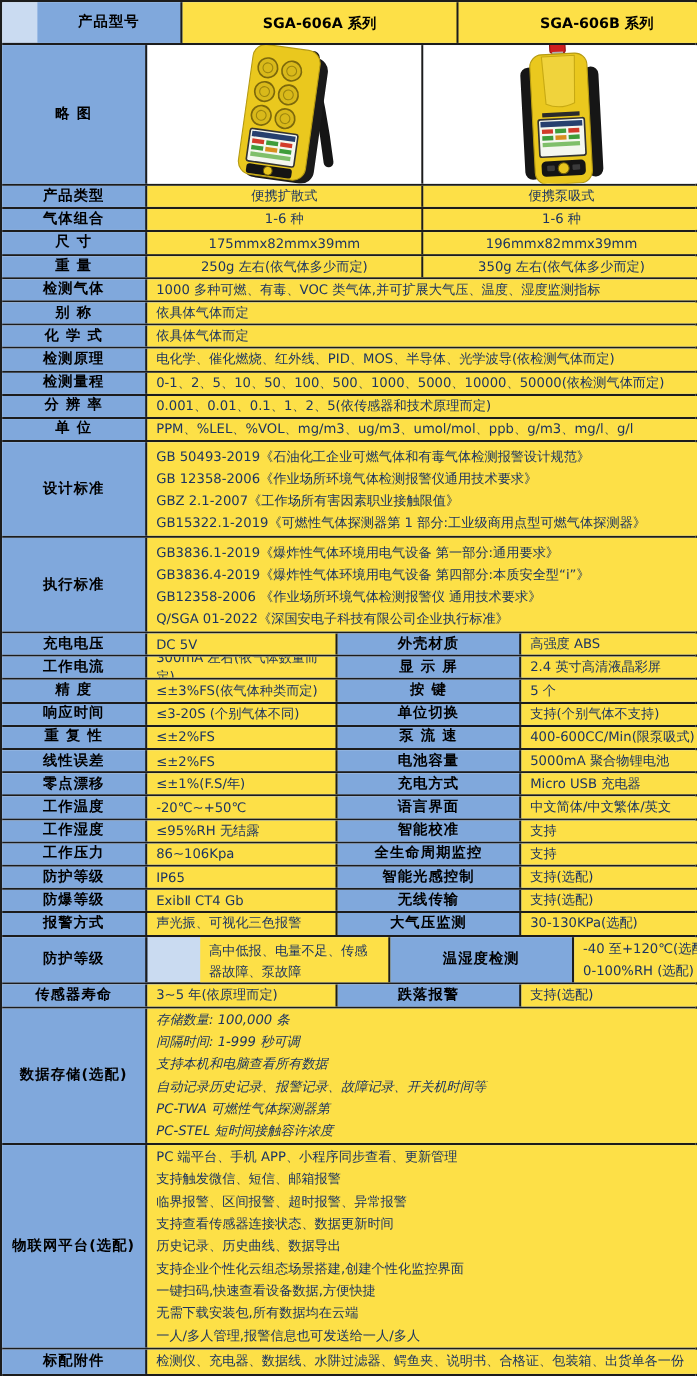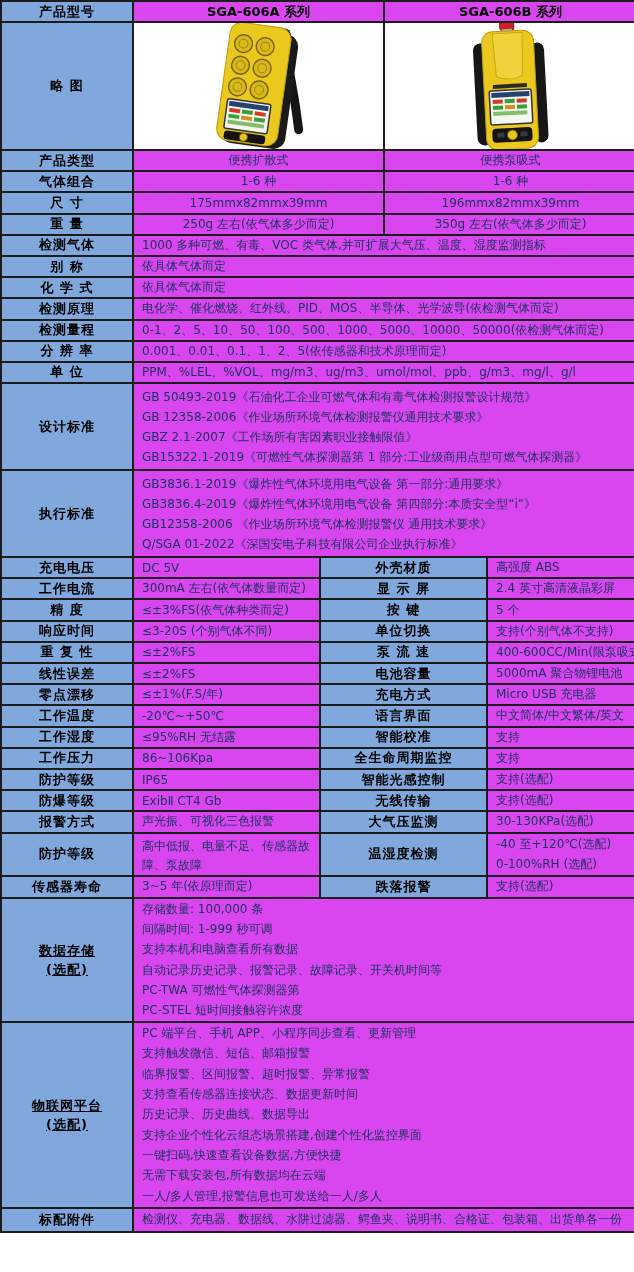--- a/index.html
+++ b/index.html
@@ -2,44 +2,44 @@
 <html><head>
 <meta charset="utf-8">
 <style>
   html,body{margin:0;padding:0;background:#fff;}
   body{width:634px;font-family:"DejaVu Sans",sans-serif;color:#1c3461;}
   .spec-table{width:634px;box-sizing:border-box;border:2px solid #1c1c1c;border-bottom:none;}
   .row{display:flex;box-sizing:border-box;border-bottom:2px solid #1c1c1c;background:#cadbf1;}
   .cell{box-sizing:border-box;display:flex;align-items:center;overflow:hidden;}
   .cb{border-right:2px solid #1c1c1c;}
   .lab{background:#80a8dc;color:#000;font-weight:bold;justify-content:center;text-align:center;font-size:13px;letter-spacing:1px;line-height:16px;}
-  .val{background:#d946ef;font-size:12px;}
+  .val{background:#fde047;font-size:12px;}
   .val-c{justify-content:center;text-align:center;}
   .val-l{justify-content:flex-start;padding-left:8px;}
   .w-lab{width:132px;flex:0 0 auto;}
   .w-half{width:251px;flex:0 0 auto;}
   .w-full{width:502px;flex:0 0 auto;}
-  .w-v1{width:187px;flex:0 0 auto;}
+  .w-v1{width:173px;flex:0 0 auto;}
   .w-l2{width:167px;flex:0 0 auto;}
   .w-v2{width:184px;flex:0 0 auto;}
-  .h-hdr{height:21px;}
+  .h-hdr{height:39px;padding-left:32px;}
   .h-img{height:128px;}
   .h-std{height:21.2px;}
   .h-4l{height:87px;}
   .h-2l{height:43px;}
   .h-sto{height:124px;}
   .h-iot{height:186px;}
   .h-acc{height:24px;}
   .hdr-val{font-weight:bold;color:#000;font-size:13px;}
   .img-cell{background:#fff;justify-content:center;align-items:center;}
   .multiline{flex-direction:column;align-items:flex-start;justify-content:center;padding-left:8px;}
   .multiline .line{line-height:20px;white-space:nowrap;}
-  .multiline.sto .line{line-height:20.2px;}
+  .multiline.sto .line{line-height:20.2px;font-style:italic;}
   .multiline.iot .line{line-height:20.3px;}
-  .lab.multi{flex-direction:column;line-height:19px;text-decoration:underline;}
+  .lab.multi{line-height:19px;}
   .wrap2{display:block;padding:3px 8px 0 8px;line-height:19px;}
   svg{display:block;}
 </style>
 </head>
 <body>
 
 <div class="spec-table">
 
   <div class="row h-hdr">
     <div class="cell cb lab w-lab">产品型号</div>
@@ -274,21 +274,21 @@
   </div>
   <div class="row h-std">
     <div class="cell cb lab w-lab">报警方式</div>
     <div class="cell cb val val-l w-v1">声光振、可视化三色报警</div>
     <div class="cell cb lab w-l2">大气压监测</div>
     <div class="cell val val-l w-v2">30-130KPa(选配)</div>
   </div>
 
   <div class="row h-2l">
     <div class="cell cb lab w-lab">防护等级</div>
-    <div class="cell cb val w-v1" style="align-items:flex-end;">
+    <div class="cell cb val w-v1" style="align-items:flex-end;margin-left:48px;">
       <span class="wrap2">高中低报、电量不足、传感器故障、泵故障</span>
     </div>
     <div class="cell cb lab w-l2">温湿度检测</div>
     <div class="cell val multiline w-v2">
       <div class="line">-40 至+120℃(选配)</div>
       <div class="line">0-100%RH  (选配)</div>
     </div>
   </div>
 
   <div class="row" style="height:22px">

